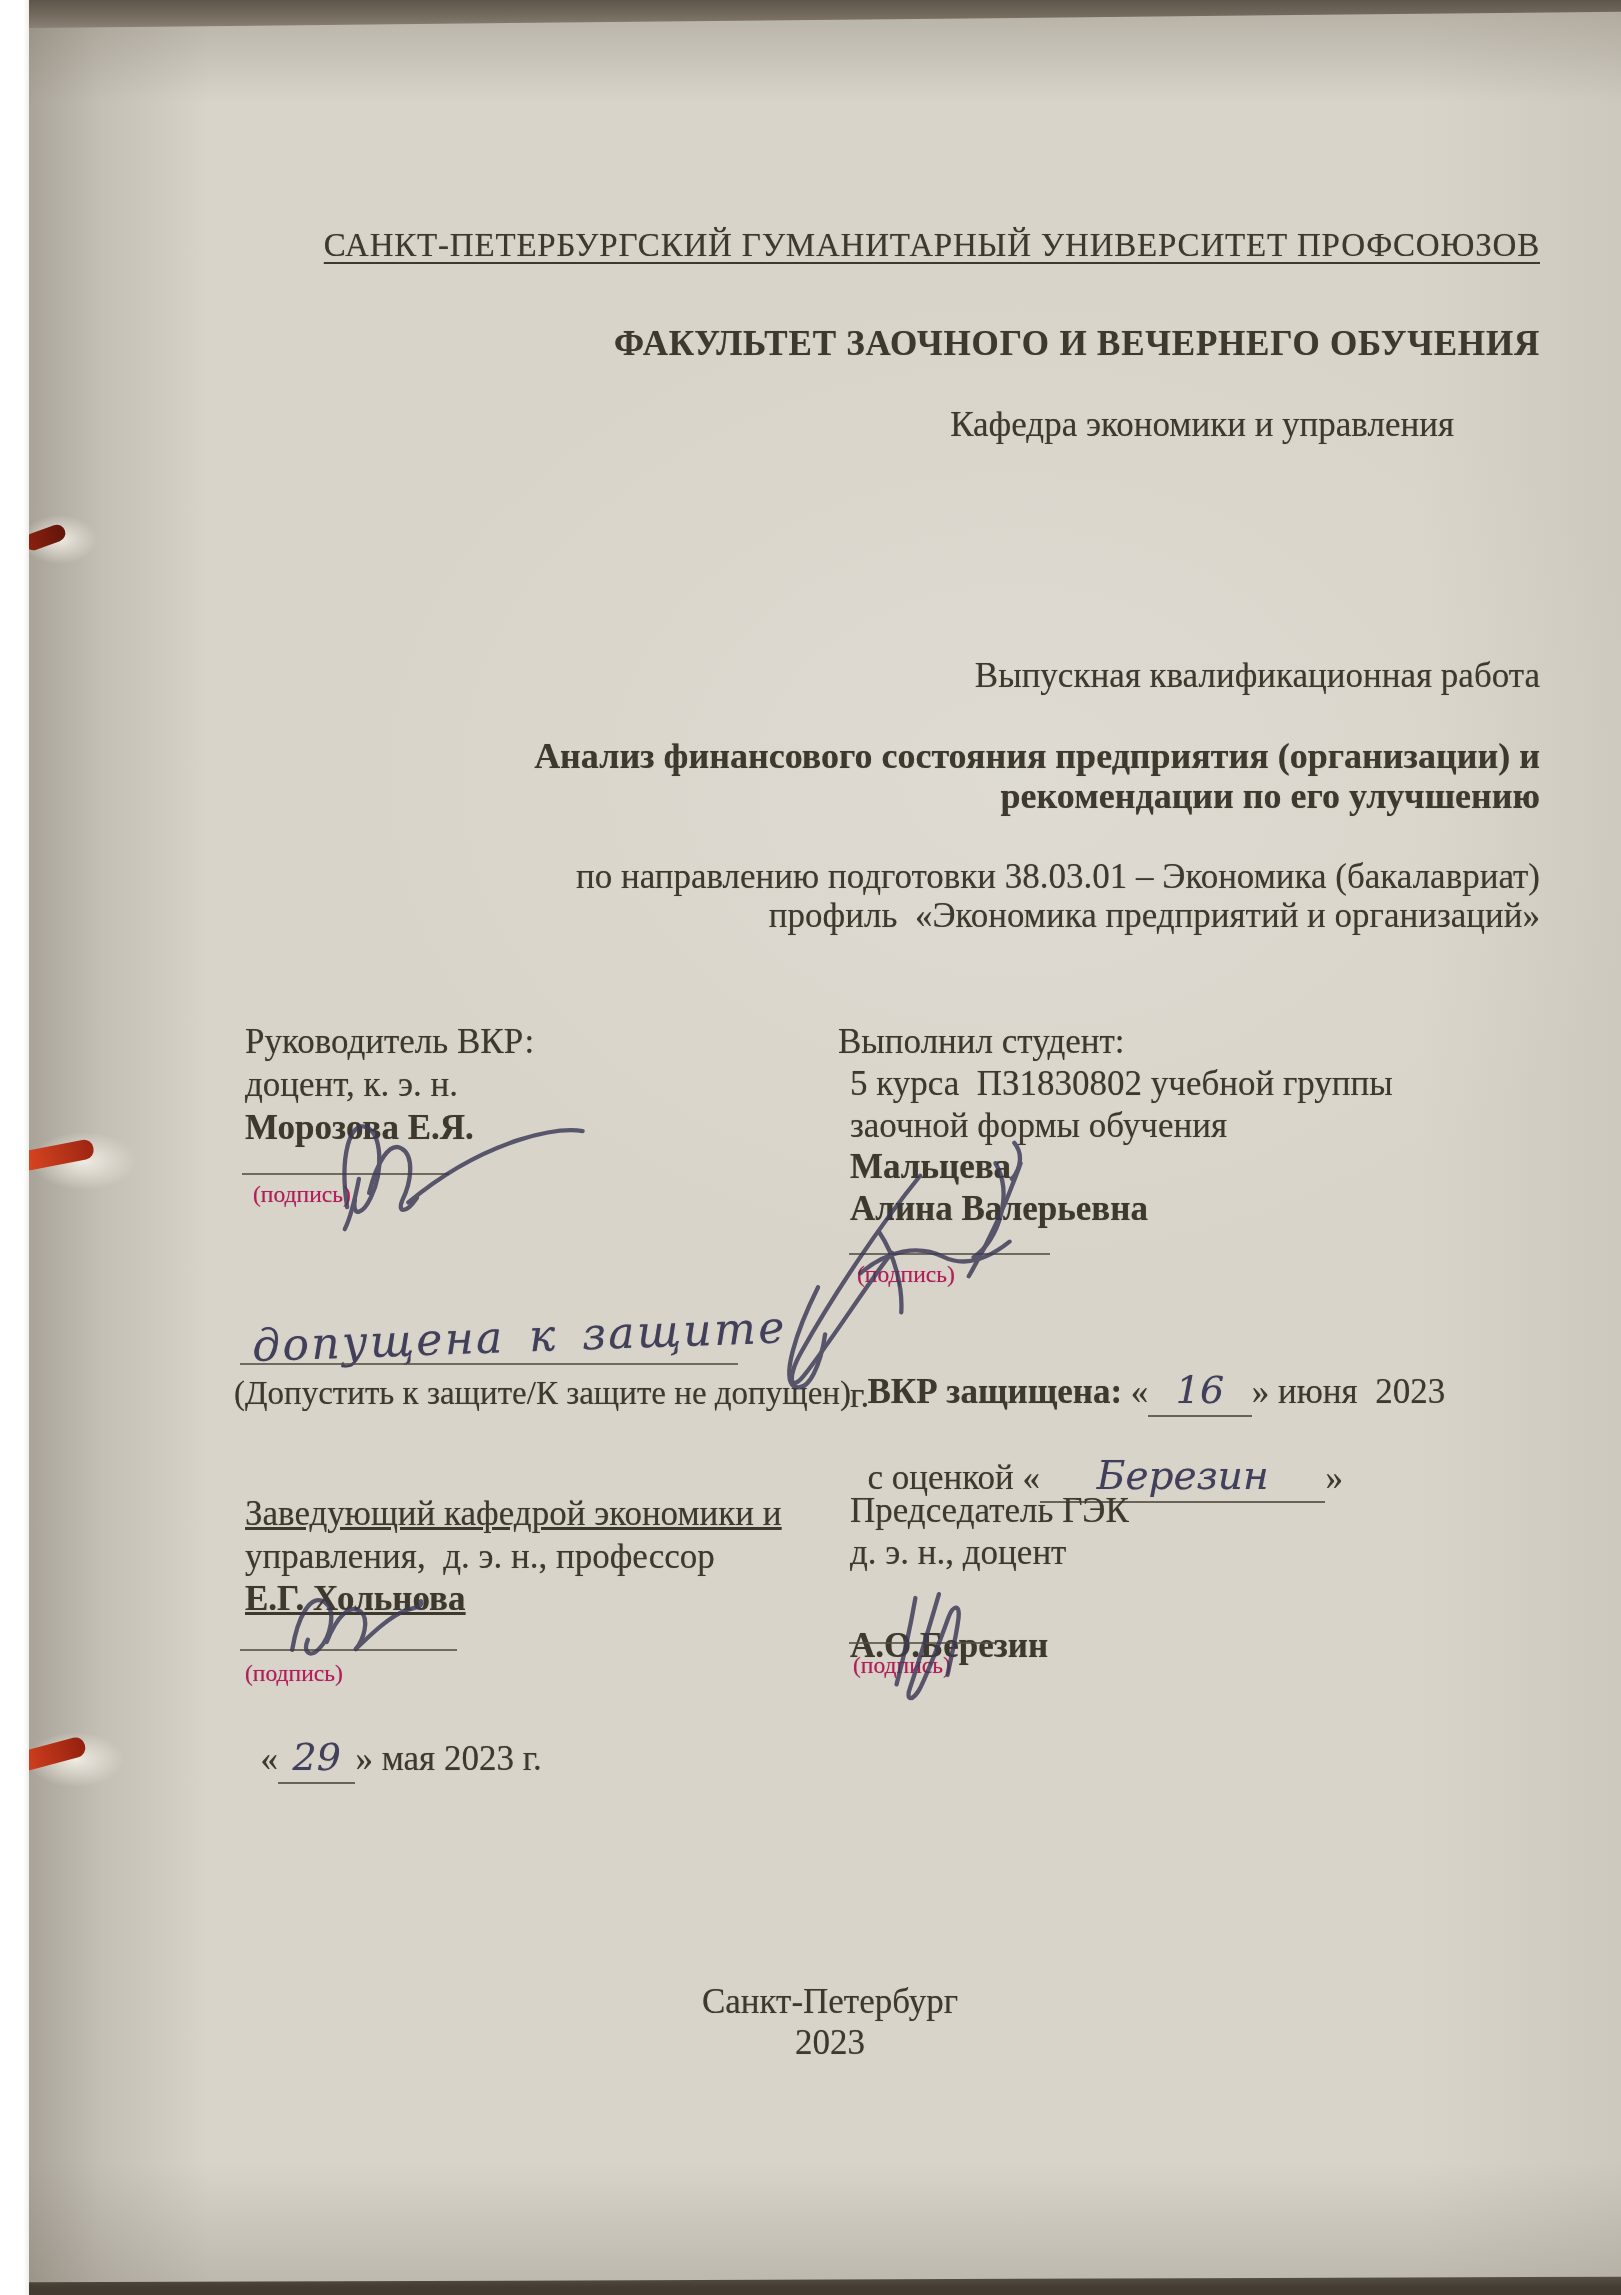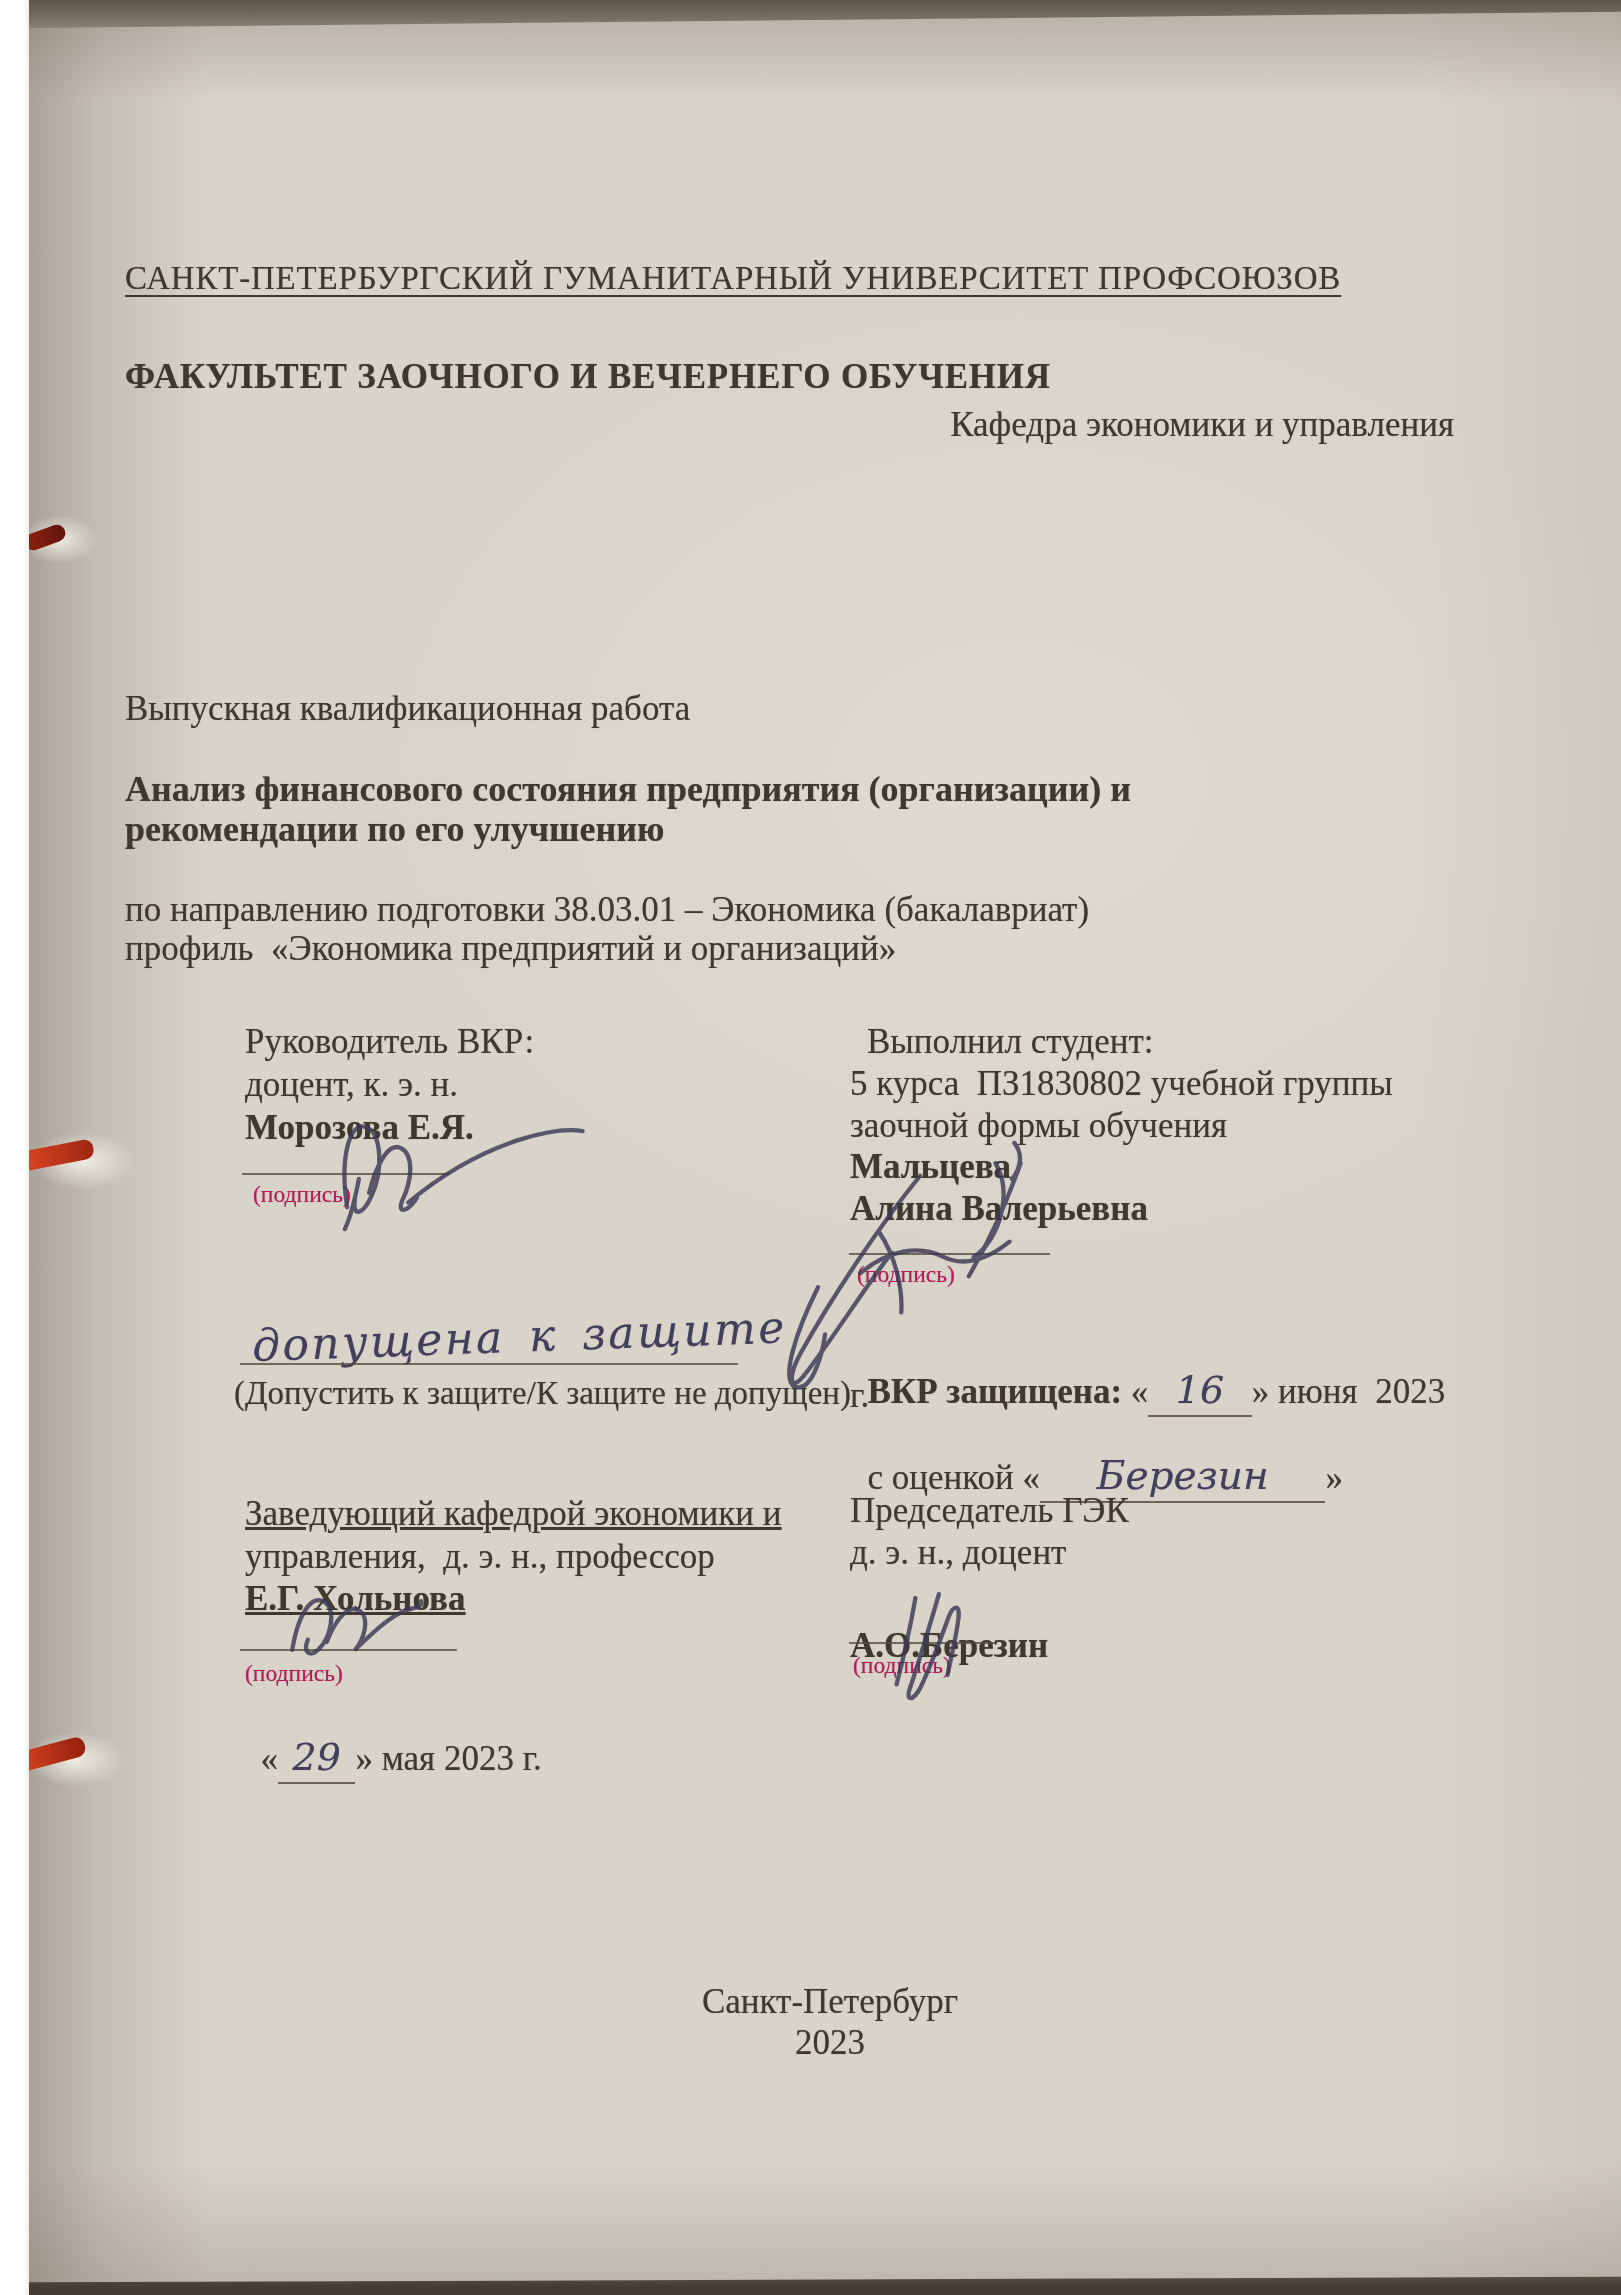--- a/index.html
+++ b/index.html
@@ -18,21 +18,21 @@
     background:
       radial-gradient(942px 707px at 62% 34%, rgba(230,227,219,.45), rgba(230,227,219,0) 70%),
       linear-gradient(90deg, rgba(104,96,85,.42) 0px, rgba(104,96,85,.18) 71px, rgba(104,96,85,0) 181px),
       linear-gradient(180deg, rgba(124,115,102,.40) 0px, rgba(124,115,102,0) 102px),
       linear-gradient(0deg, rgba(120,112,100,.30) 0px, rgba(120,112,100,0) 133px),
       linear-gradient(270deg, rgba(148,140,128,.16) 0px, rgba(148,140,128,0) 204px),
       #d8d4ca;}
   
   .t{position:absolute;font-family:"Liberation Serif","DejaVu Serif",serif;color:#3e392f;
      white-space:pre;z-index:2;text-shadow:0 0 0.8px rgba(62,57,47,.5);}
-  .c{left:125px;width:1397px;text-align:left;margin-top:33px;}
+  .c{left:143px;width:1397px;text-align:right;}
   .s42{font-size:33px;line-height:39px;}
   .s44{font-size:35px;line-height:42px;}
   .s46{font-size:36px;line-height:41px;}
   .cap{font-size:23.6px;line-height:27px;color:#be185d;}
   .b{font-weight:bold;}
   .u{text-decoration:underline;text-underline-offset:6.3px;text-decoration-thickness:2px;}
   .ls{letter-spacing:0.8px;}
   
   .hw{font-style:italic;color:#413f5a;font-family:"DejaVu Serif","Liberation Serif",serif;
       text-shadow:0 0 0.9px rgba(65,63,90,.45);}
@@ -80,21 +80,21 @@
 <div class="t c s46 b" style="top:776px;">рекомендации по его улучшению</div>
 <div class="t c s44" style="top:856px;">по направлению подготовки 38.03.01 – Экономика (бакалавриат)</div>
 <div class="t c s44" style="top:895px;">профиль  «Экономика предприятий и организаций»</div>
 
 <div class="t s44" style="left:245px;top:1021px;">Руководитель ВКР:</div>
 <div class="t s44" style="left:245px;top:1064px;">доцент, к. э. н.</div>
 <div class="t s44 b" style="left:245px;top:1107px;">Морозова Е.Я.</div>
 <div class="rule" style="left:242px;top:1173px;width:207px;"></div>
 <div class="t cap" style="left:253px;top:1181px;">(подпись)</div>
 
-<div class="t s44" style="left:867px;top:1021px;text-align:center;">Выполнил студент:</div>
+<div class="t s44" style="left:838px;top:1021px;text-align:center;">Выполнил студент:</div>
 <div class="t s44" style="left:850px;top:1063px;">5 курса  ПЗ1830802 учебной группы</div>
 <div class="t s44" style="left:850px;top:1105px;">заочной формы обучения</div>
 <div class="t s44 b" style="left:850px;top:1146px;">Мальцева</div>
 <div class="t s44 b" style="left:850px;top:1188px;">Алина Валерьевна</div>
 <div class="rule" style="left:849px;top:1253px;width:201px;"></div>
 <div class="t cap" style="left:857px;top:1261px;">(подпись)</div>
 
 <div class="t hw scrawl" style="left:253px;top:1320px;">допущена к защите</div>
 <div class="rule" style="left:240px;top:1363px;width:498px;"></div>
 <div class="t" style="left:234px;top:1374px;font-size:33px;line-height:39px;">(Допустить к защите/К защите не допущен)</div>

